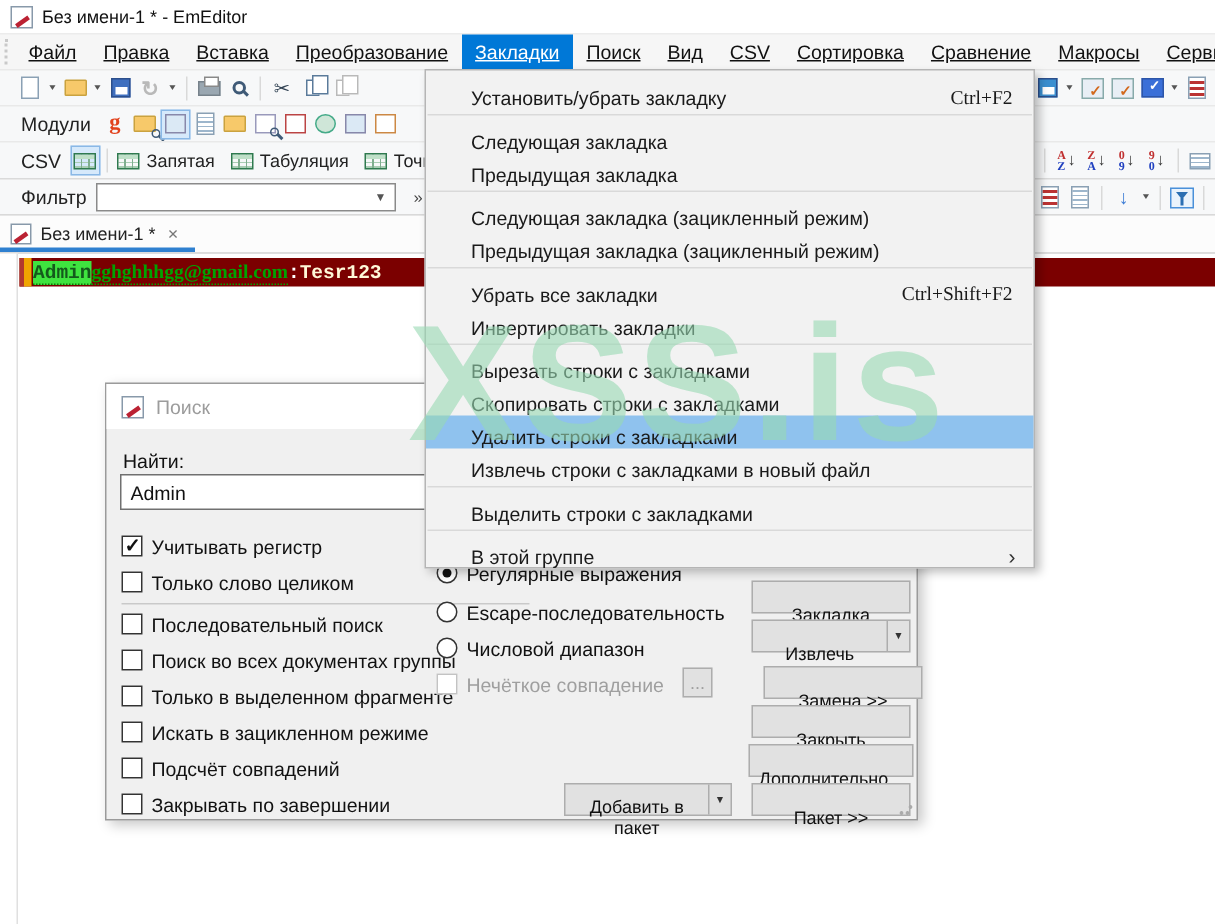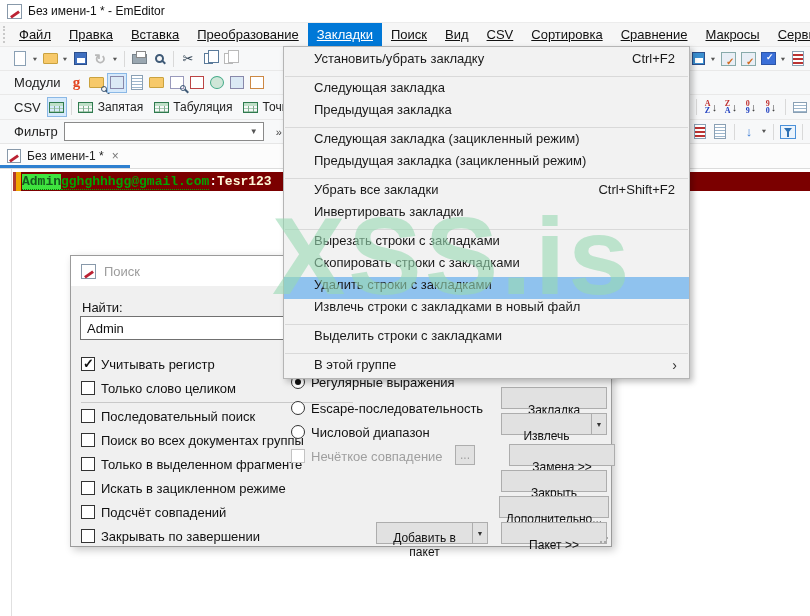--- a/index.html
+++ b/index.html
@@ -94,30 +94,30 @@
 
   
   .editor { position:absolute; left:0; top:169px; width:810px; height:447px; background:#fff; }
   .gutter { position:absolute; left:0; top:0; bottom:0; width:12px; border-right:1px solid #e0e0e0; background:#fff; }
   .ed-line { position:absolute; left:13px; top:3px; right:0; height:19px; background:#7b0000;
              display:flex; align-items:center; font-family:"Liberation Mono", monospace;
              font-size:13px; font-weight:bold; white-space:pre; }
   .mk-red { width:3px; height:19px; background:#b23a2e; flex:0 0 auto; }
   .mk-yel { width:5px; height:19px; background:#f0a500; flex:0 0 auto; margin-right:1px; }
   .t-match { background:#3fe33f; color:#14591c; border-bottom:1px dotted #0a7a0a; }
-  .t-link  { color:#00a300; border-bottom:1px dotted #00a300; }
+  .t-link  { color:#00a300; border-bottom:1px dotted #00a300;font-family:Liberation Serif, serif; }
   .t-colon { color:#ffffff; }
   .t-tail  { color:#fff8d8; }
 
   
   .menu-popup { position:absolute; left:283px; top:46px; width:407px; height:333px;
                 background:#f2f2f2; border:1px solid #b5b5b5; box-shadow:3px 3px 6px rgba(0,0,0,.25);
                 padding:4px 0; font-size:13px; color:#1a1a1a; z-index:50; }
-  .mi { height:22px; display:flex; align-items:flex-start; padding:0 14px 0 30px; position:relative; }
-  .mi .mi-short { margin-left:auto; padding-left:30px; }
+  .mi { height:22px; display:flex; align-items:flex-end; padding:0 14px 0 30px; position:relative; }
+  .mi .mi-short { margin-left:auto; padding-left:30px;font-family:Liberation Serif, serif; }
   .mi.sel { background:#8fc2ee; }
   .mi .sub { position:absolute; right:12px; font-size:14px; color:#333; }
   .msep { height:1px; background:#d9d9d9; margin:3px 1px; }
 
   
   .watermark { position:absolute; left:272px; top:202px; z-index:60; font-size:110px; line-height:108px;
                font-weight:bold; color:rgba(151,216,178,0.60); letter-spacing:3px; pointer-events:none; }
 
   
   .dlg { position:absolute; left:70px; top:255px; width:542px; height:292px; background:#f0f0f0;

